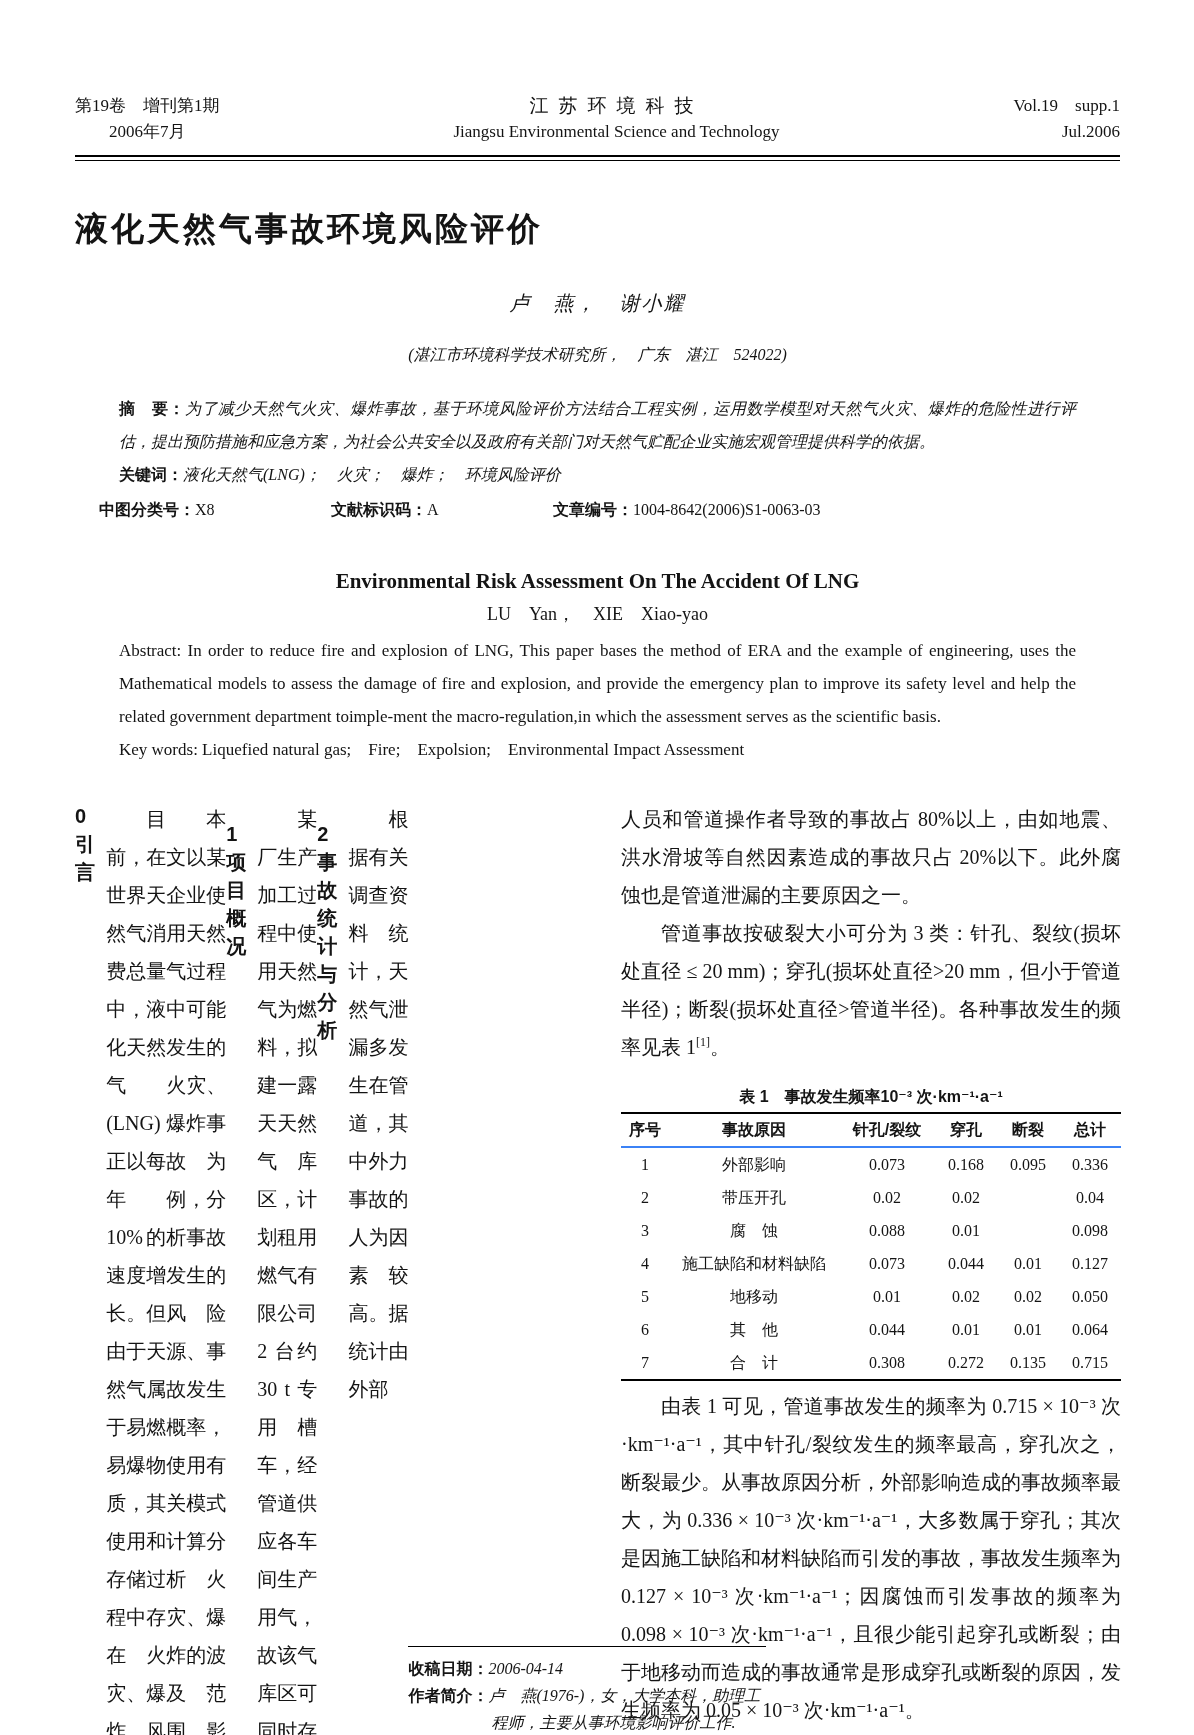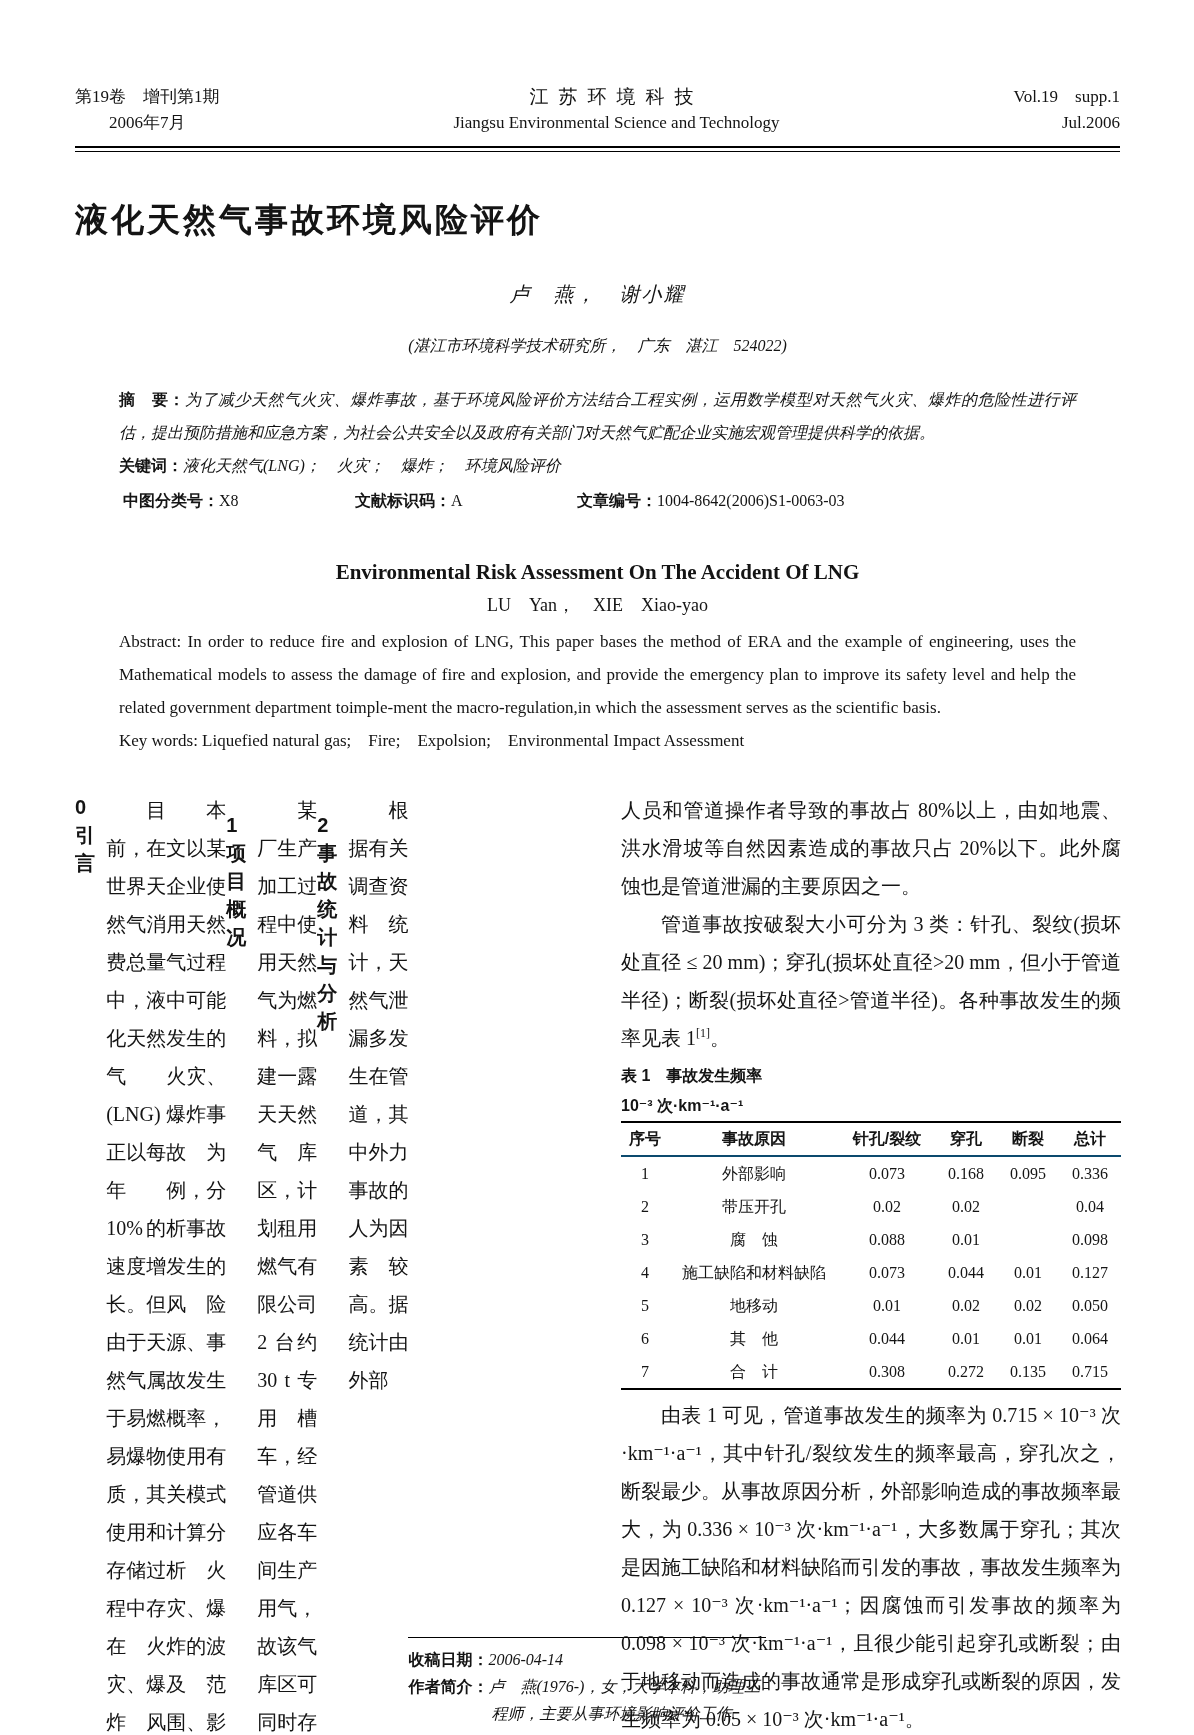--- a/index.html
+++ b/index.html
@@ -12,34 +12,34 @@
     overflow:hidden;
   }
   .page { position:absolute; inset:0; padding:84px 74px 0 75px; }
 
   
   .journal-header { display:flex; justify-content:space-between; align-items:flex-end; font-size:17px; line-height:26px; }
   .jh-left { text-align:center; }
   .jh-center { text-align:center; }
   .jh-center .jh-cn { font-size:19px; letter-spacing:10px; }
   .jh-center .jh-en { font-size:17px; }
-  .jh-right { text-align:right; }
+  .jh-right { text-align:right;margin-top:9px; }
   .double-rule { margin-top:10px; height:6px; border-top:2.5px solid #000; border-bottom:1.5px solid #000; }
 
   
   .cn-title { text-align:left; font-family:"Liberation Sans","DejaVu Sans",sans-serif; font-weight:bold; font-size:33px; letter-spacing:3px; margin-top:46px; }
   .cn-authors { text-align:center; font-size:20px; font-style:italic; letter-spacing:2px; margin-top:38px; }
   .cn-affil { text-align:center; font-size:16px; font-style:italic; margin-top:28px; }
 
   
   .abs-block { margin:26px 44px 0 44px; font-size:16px; line-height:33px; text-align:justify; }
   .abs-label { font-family:"Liberation Sans","DejaVu Sans",sans-serif; font-weight:bold; font-style:normal; }
   .abs-text { font-style:italic; }
   .kw-line { margin:0 44px; font-size:16px; line-height:33px; }
-  .clc-line { margin:2px 44px 0 48px; font-size:16px; line-height:33px; display:flex; }
+  .clc-line { margin:2px 44px 0 24px; font-size:16px; line-height:33px; display:flex; }
   .clc-line .pair1 { width:232px; }
   .clc-line .pair2 { width:222px; }
 
   
   .en-title { text-align:center; font-weight:bold; font-size:21px; margin-top:43px; }
   .en-authors { text-align:center; font-size:18px; margin-top:8px; }
   .en-abs { margin:8px 44px 0 44px; font-size:17px; line-height:33px; text-align:justify; }
   .en-kw { margin:0 44px; font-size:17px; line-height:33px; }
   .en-label { font-weight:normal; }
 
@@ -55,23 +55,23 @@
 
   
   .footnote { margin-top:auto; padding-bottom:10px; }
   .fn-rule { width:358px; border-top:1.5px solid #000; margin-bottom:8px; }
   .fn-line { font-size:16px; line-height:27px; text-align:left; }
   .fn-label { font-family:"Liberation Sans","DejaVu Sans",sans-serif; font-weight:bold; font-style:normal; }
   .fn-value { font-style:italic; }
   .fn-bio { padding-left:5.2em; text-indent:-5.2em; }
 
   
-  .tbl-caption { display:flex; justify-content:center; font-family:"Liberation Sans","DejaVu Sans",sans-serif; font-weight:bold; font-size:16px; line-height:30px; margin-top:4px;flex-direction:column; }
+  .tbl-caption { display:flex; justify-content:center; font-family:"Liberation Sans","DejaVu Sans",sans-serif; font-weight:bold; font-size:16px; line-height:30px; margin-top:16px; }
   table.freq { width:100%; border-collapse:collapse; table-layout:fixed; font-size:16px; line-height:20px; text-align:center; margin-bottom:6px; }
-  table.freq thead th { font-family:"Liberation Sans","DejaVu Sans",sans-serif; font-weight:bold; border-top:2px solid #000; border-bottom:2px solid #0c4a6e; padding:6px 0; }
+  table.freq thead th { font-family:"Liberation Sans","DejaVu Sans",sans-serif; font-weight:bold; border-top:2px solid #000; border-bottom:2px solid #3b82f6; padding:6px 0; }
   table.freq tbody td { padding:6.5px 0; }
   table.freq { border-bottom:2px solid #000; }
 </style>
 </head>
 <body>
 
 <div class="page">
 
   <div class="journal-header">
     <div class="jh-left">

